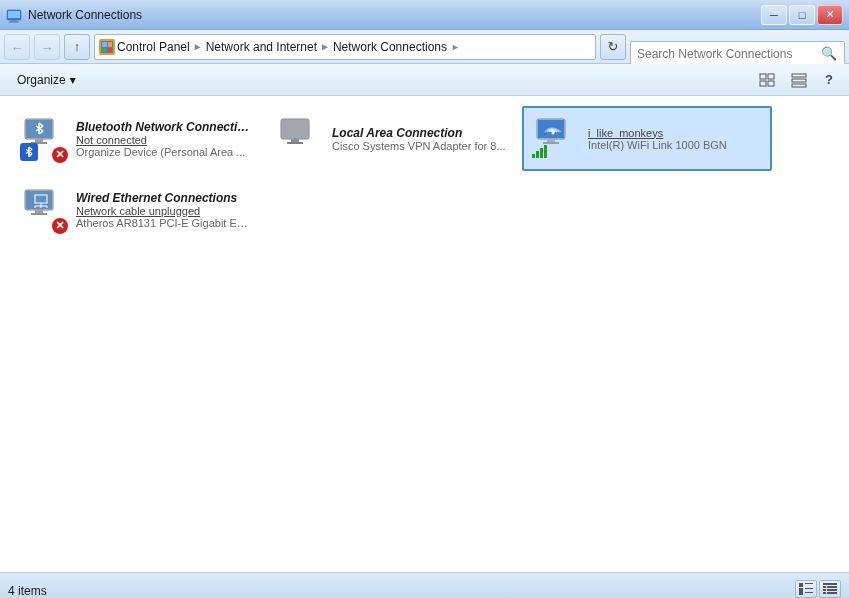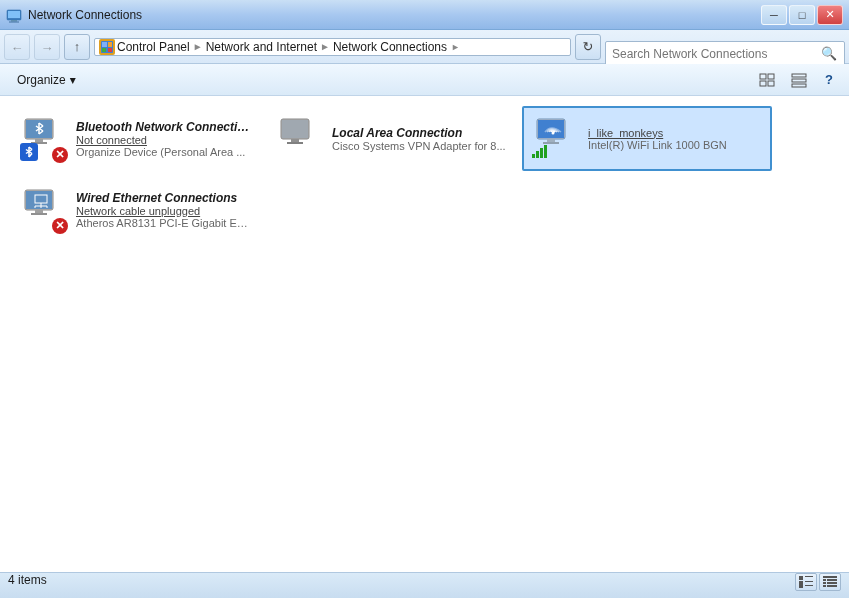--- a/index.html
+++ b/index.html
@@ -95,21 +95,21 @@
       background: linear-gradient(to bottom, #e8f2fc, #cce0f4);
       display: flex;
       align-items: center;
       justify-content: center;
       cursor: pointer;
       font-size: 13px;
       color: #444;
     }
     .breadcrumb-bar {
       flex: 1;
-      height: 18px;
+      height: 26px;
       border: 1px solid #a0b8d0;
       border-radius: 2px;
       background: white;
       display: flex;
       align-items: center;
       padding: 0 4px;
       gap: 2px;
       font-size: 12px;
       overflow: hidden;
     }
@@ -148,21 +148,21 @@
       background: linear-gradient(to bottom, #e8f2fc, #cce0f4);
       display: flex;
       align-items: center;
       justify-content: center;
       cursor: pointer;
       font-size: 13px;
       color: #444;
     }
     .search-box {
       height: 26px;
-      width: 240px;
+      width: 215px;
       border: 1px solid #a0b8d0;
       border-radius: 2px;
       background: white;
       display: flex;
       align-items: center;
       padding: 0 6px;
       gap: 4px;
       margin-top: 14px;
     }
     .search-input {
@@ -301,21 +301,21 @@
       overflow: hidden;
       text-overflow: ellipsis;
     }
 
     
     .status-bar {
       background: linear-gradient(to bottom, #daeaf8, #c8ddf0);
       height: 26px;
       border-top: 1px solid #b0c8e0;
       display: flex;
-      align-items: flex-start;
+      align-items: flex-end;
       justify-content: space-between;
       padding: 0 8px;
     }
     .status-text {
       font-size: 12px;
       color: #1a1a1a;
     }
     .status-view-btns {
       display: flex;
       gap: 2px;

